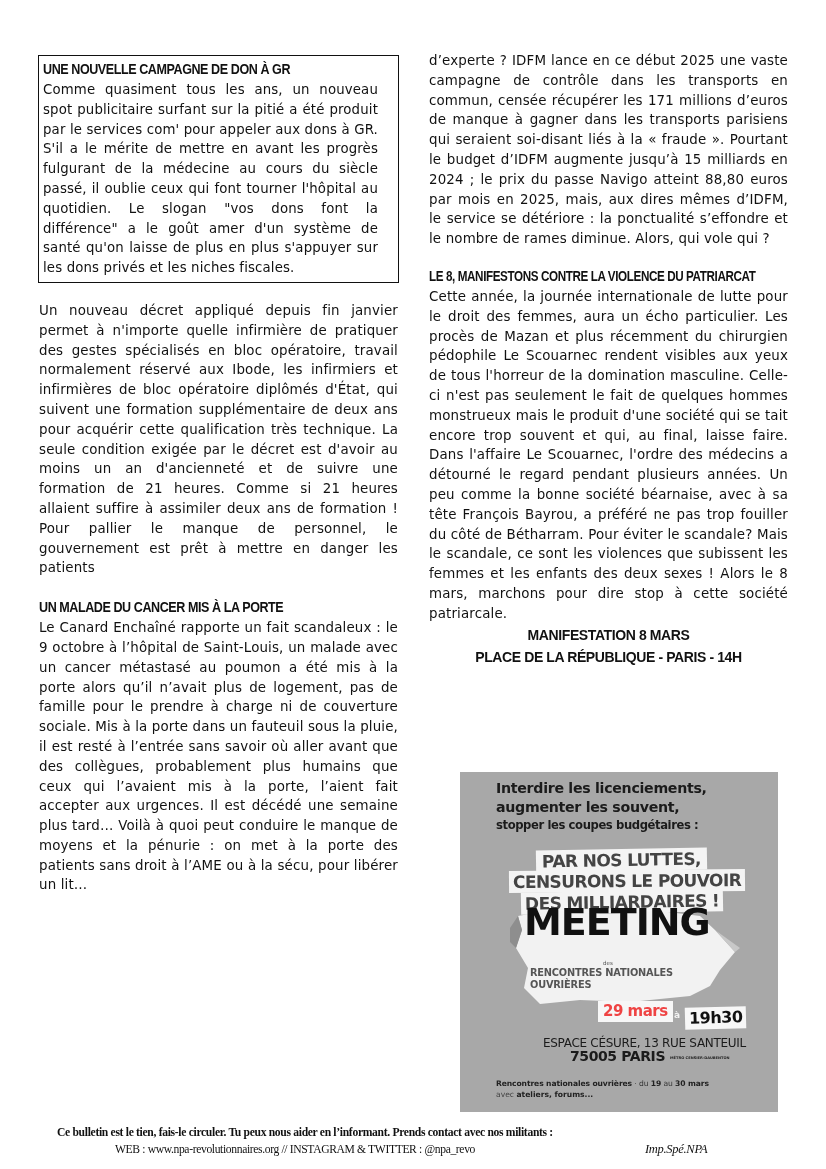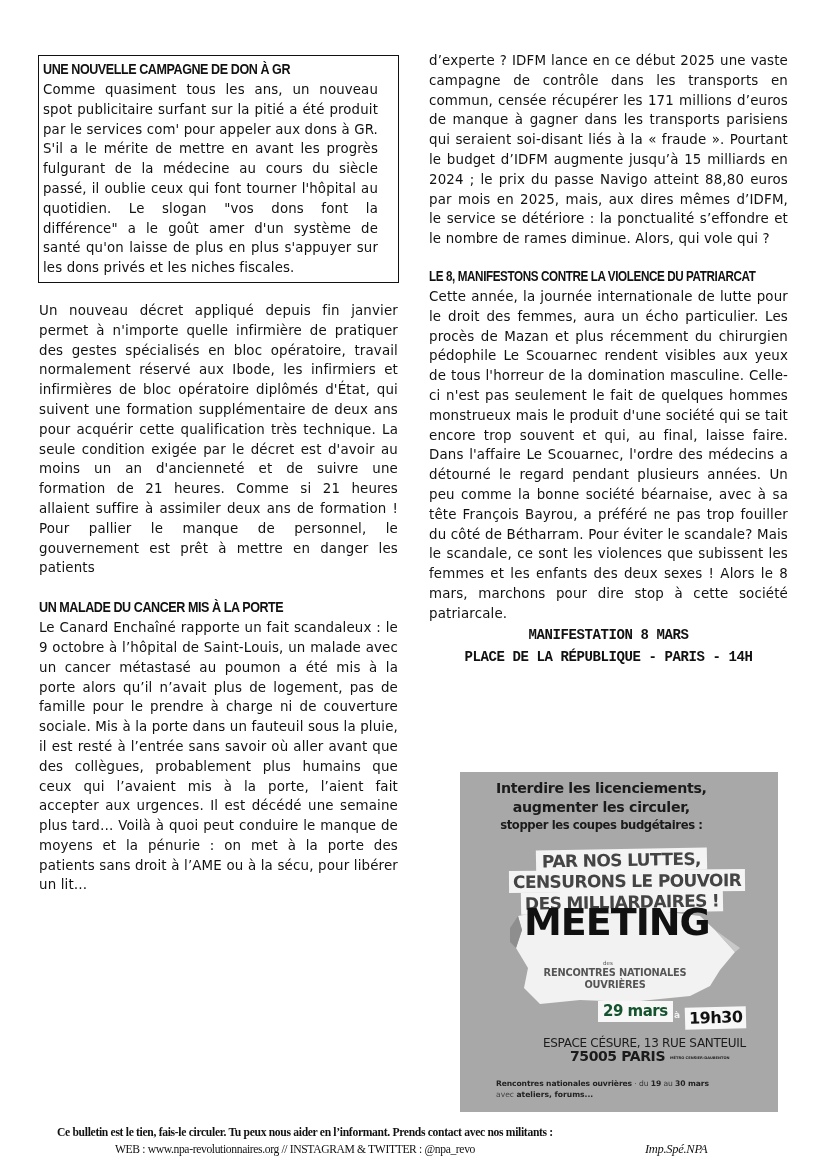--- a/index.html
+++ b/index.html
@@ -10,42 +10,42 @@
   .col-right { left: 429px; }
   .box { border: 1.5px solid #111; padding: 2px 20px 4px 4px; margin-left: -1px; margin-right: -1px; }
   .heading { font-family: "Liberation Sans", sans-serif; font-weight: bold; font-size: 14.6px;
              letter-spacing: -0.5px; text-transform: uppercase; line-height: 22px;
              transform: scaleX(0.86); transform-origin: left; white-space: nowrap; }
   .heading.wrap { white-space: normal; transform: none; font-size: 13.4px; letter-spacing: -0.4px; text-align: justify; text-align-last: left; word-spacing: 4px; }
   .body { font-family: "DejaVu Sans", sans-serif; font-size: 13.4px; line-height: 19.8px;
           text-align: justify; letter-spacing: 0.15px; margin: 0; }
   .article { margin-bottom: 15px; }
   .box .body { font-size: 13.3px; }
-  .centered-head { text-align: center; font-family: Liberation Mono, monospace; font-weight: bold;
+  .centered-head { text-align: center; font-family: Liberation Sans, sans-serif; font-weight: bold;
                    font-size: 14px; line-height: 22px; text-transform: uppercase; letter-spacing: -0.4px; }
 
   
   .poster { position: absolute; left: 460px; top: 772px; width: 318px; height: 340px;
             background: #a8a8a8; overflow: hidden; font-family: "DejaVu Sans", sans-serif; }
-  .poster .intro { position: absolute; left: 36px; top: 7px; font-weight: bold; color: #1b1b1b; text-align: center; }
+  .poster .intro { position: absolute; left: 36px; top: 7px; font-weight: bold; color: #1b1b1b; }
   .poster .intro .l1 { font-size: 14.2px; line-height: 19px; letter-spacing: -0.3px; }
   .poster .intro .l3 { font-size: 11.6px; line-height: 17px; letter-spacing: -0.4px; }
   .tag { position: absolute; background: #f4f4f4; color: #444; font-weight: bold;
          font-family: "DejaVu Sans", sans-serif; white-space: nowrap; letter-spacing: -0.6px; }
   .tag1 { left: 76px; top: 77px; font-size: 17px; padding: 0 6px; line-height: 22px; transform: rotate(-1deg); }
   .tag2 { left: 49px; top: 98px; font-size: 17px; padding: 0 4px; line-height: 22px; transform: rotate(-0.5deg); }
   .tag3 { left: 61px; top: 119px; font-size: 17px; padding: 0 4px; line-height: 22px; transform: rotate(-1deg); }
   .torn { position: absolute; left: 50px; top: 136px; width: 230px; height: 100px; }
   .meeting { position: absolute; left: 64px; top: 128px; font-size: 38px; font-weight: bold;
              color: #111; letter-spacing: -1px; font-family: "DejaVu Sans", sans-serif; }
   .des { position: absolute; left: 143px; top: 188px; font-size: 5.5px; color: #555; }
-  .rno { position: absolute; left: 70px; top: 195px; width: 170px; text-align: center;
+  .rno { position: absolute; left: 70px; top: 195px; width: 170px; 
          font-size: 9.8px; font-weight: bold; color: #555; line-height: 12px; letter-spacing: -0.2px; }
   .date-tag { position: absolute; left: 138px; top: 229px; background: #f7f7f7; padding: 0 5px;
-              font-size: 15px; font-weight: bold; color: #14532d; line-height: 21px; letter-spacing: -0.5px; }
+              font-size: 15px; font-weight: bold; color: #ef4444; line-height: 21px; letter-spacing: -0.5px; }
   .a-small { position: absolute; left: 214px; top: 238px; font-size: 9px; color: #f3f3f3; font-weight: bold; }
   .time-tag { position: absolute; left: 225px; top: 235px; background: #f7f7f7; padding: 0 4px;
               font-size: 16px; font-weight: bold; color: #111; line-height: 22px; letter-spacing: -0.5px; transform: rotate(-1.5deg); }
   .addr1 { position: absolute; left: 83px; top: 264px; font-size: 12px; font-weight: normal; color: #1b1b1b; letter-spacing: -0.3px; white-space: nowrap; }
   .addr2 { position: absolute; left: 110px; top: 276px; font-size: 14px; font-weight: bold; color: #1b1b1b; letter-spacing: -0.4px; white-space: nowrap; }
   .metro { position: absolute; left: 210px; top: 284px; font-size: 3.6px; font-weight: bold; color: #222; white-space: nowrap; }
   .foot1 { position: absolute; left: 36px; top: 307px; font-size: 7.6px; color: #333; white-space: nowrap; letter-spacing: -0.1px; }
   .foot2 { position: absolute; left: 36px; top: 318px; font-size: 7.6px; color: #444; white-space: nowrap; }
   .foot1 b, .foot2 b { color: #222; }
 
@@ -86,21 +86,21 @@
     <p class="body">Cette année, la journée internationale de lutte pour le droit des femmes, aura un écho particulier. Les procès de Mazan et plus récemment du chirurgien pédophile Le Scouarnec rendent visibles aux yeux de tous l'horreur de la domination masculine. Celle-ci n'est pas seulement le fait de quelques hommes monstrueux mais le produit d'une société qui se tait encore trop souvent et qui, au final, laisse faire. Dans l'affaire Le Scouarnec, l'ordre des médecins a détourné le regard pendant plusieurs années. Un peu comme la bonne société béarnaise, avec à sa tête François Bayrou, a préféré ne pas trop fouiller du côté de Bétharram. Pour éviter le scandale? Mais le scandale, ce sont les violences que subissent les femmes et les enfants des deux sexes ! Alors le 8 mars, marchons pour dire stop à cette société patriarcale.</p>
   </div>
 
   <div class="centered-head">Manifestation 8 mars</div>
   <div class="centered-head">Place de la République - Paris - 14h</div>
 </div>
 
 <div class="poster">
   <div class="intro">
     <div class="l1">Interdire les licenciements,</div>
-    <div class="l1">augmenter les circuler,</div>
+    <div class="l1">augmenter les souvent,</div>
     <div class="l3">stopper les coupes budgétaires :</div>
   </div>
 
   <div class="tag tag1">PAR NOS LUTTES,</div>
   <div class="tag tag2">CENSURONS LE POUVOIR</div>
   <div class="tag tag3">DES MILLIARDAIRES !</div>
 
   <svg class="torn" viewBox="0 0 230 100" preserveAspectRatio="none">
     <polygon points="8,8 40,2 90,6 150,3 190,8 205,22 225,44 210,62 200,78 180,88 120,94 70,92 30,96 14,80 18,60 6,40 12,22" fill="#f2f2f2"></polygon>
     <polygon points="0,20 8,8 12,22 6,40 0,34" fill="#8e8e8e"></polygon>

